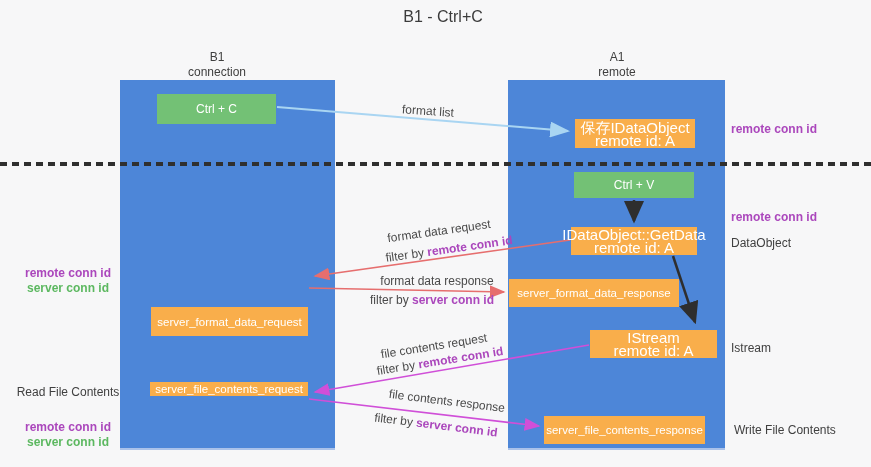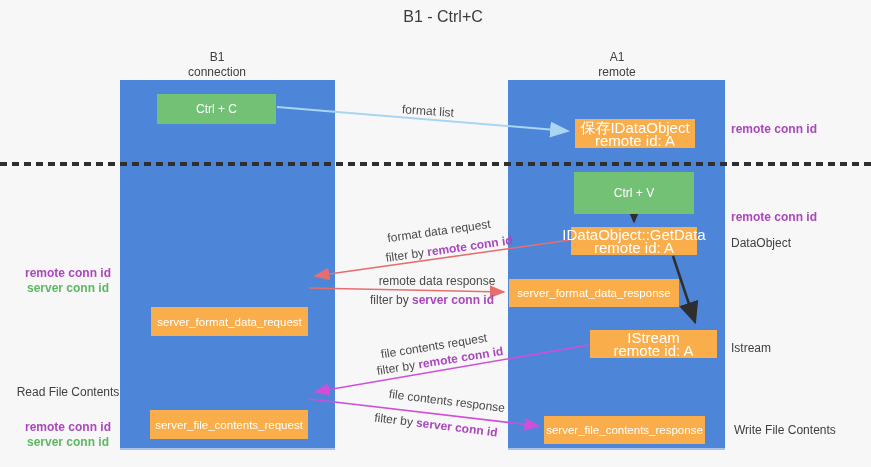--- a/index.html
+++ b/index.html
@@ -22,26 +22,26 @@
   .box{position:absolute;display:flex;flex-direction:column;align-items:center;
        justify-content:center;color:#ffffff;text-align:center;z-index:3;}
   .green{background:#73c175;}
   .orange{background:#f9ae4b;}
   .box .l1{font-size:12px;}
   .box.two .l1,.box.two .l2{font-size:15px;line-height:13px;}
   .box.wide .l1{font-size:11.5px;}
 
   #ctrl-c-box{left:157px;top:94px;width:119px;height:30px;}
   #save-obj-box{left:575px;top:119px;width:120px;height:29px;}
-  #ctrl-v-box{left:574px;top:172px;width:120px;height:42px;}
+  #ctrl-v-box{left:574px;top:172px;width:120px;height:26px;}
   #getdata-box{left:571px;top:227px;width:126px;height:28px;}
   #fmt-req-box{left:151px;top:267px;width:157px;height:29px;margin-top:40px;}
   #fmt-resp-box{left:509px;top:279px;width:170px;height:28px;}
   #istream-box{left:590px;top:330px;width:127px;height:28px;}
-  #file-req-box{left:150px;top:382px;width:158px;height:29px;margin-top:28px;}
+  #file-req-box{left:150px;top:382px;width:158px;height:14px;}
   #file-resp-box{left:544px;top:416px;width:161px;height:28px;}
 
   .ann{position:absolute;font-size:12px;white-space:nowrap;z-index:3;}
   .purple{color:#ab47bc;font-weight:bold;}
   .greent{color:#5cb860;font-weight:bold;}
   .dark{color:#404040;}
   #ann-rc1{left:731px;top:122px;}
   #ann-rc2{left:731px;top:210px;}
   #ann-dataobject{left:731px;top:236px;}
   #ann-istream{left:731px;top:341px;}
@@ -175,21 +175,21 @@
     <div class="greent">server conn id</div>
   </div>
 
   <div class="alabel" id="lbl-format-list">format list</div>
 
   <div class="alabel" id="lbl-fdr">format data request</div>
   <div class="alabel" id="lbl-fdr-f">
     <span>filter by </span><span class="purple">remote conn id</span>
   </div>
 
-  <div class="alabel" id="lbl-fdresp">remote data response</div>
+  <div class="alabel" id="lbl-fdresp">format data response</div>
   <div class="alabel" id="lbl-fdresp-f">
     <span>filter by </span><span class="purple">server conn id</span>
   </div>
 
   <div class="alabel" id="lbl-fcr">file contents request</div>
   <div class="alabel" id="lbl-fcr-f">
     <span>filter by </span><span class="purple">remote conn id</span>
   </div>
 
   <div class="alabel" id="lbl-fcresp">file contents response</div>

